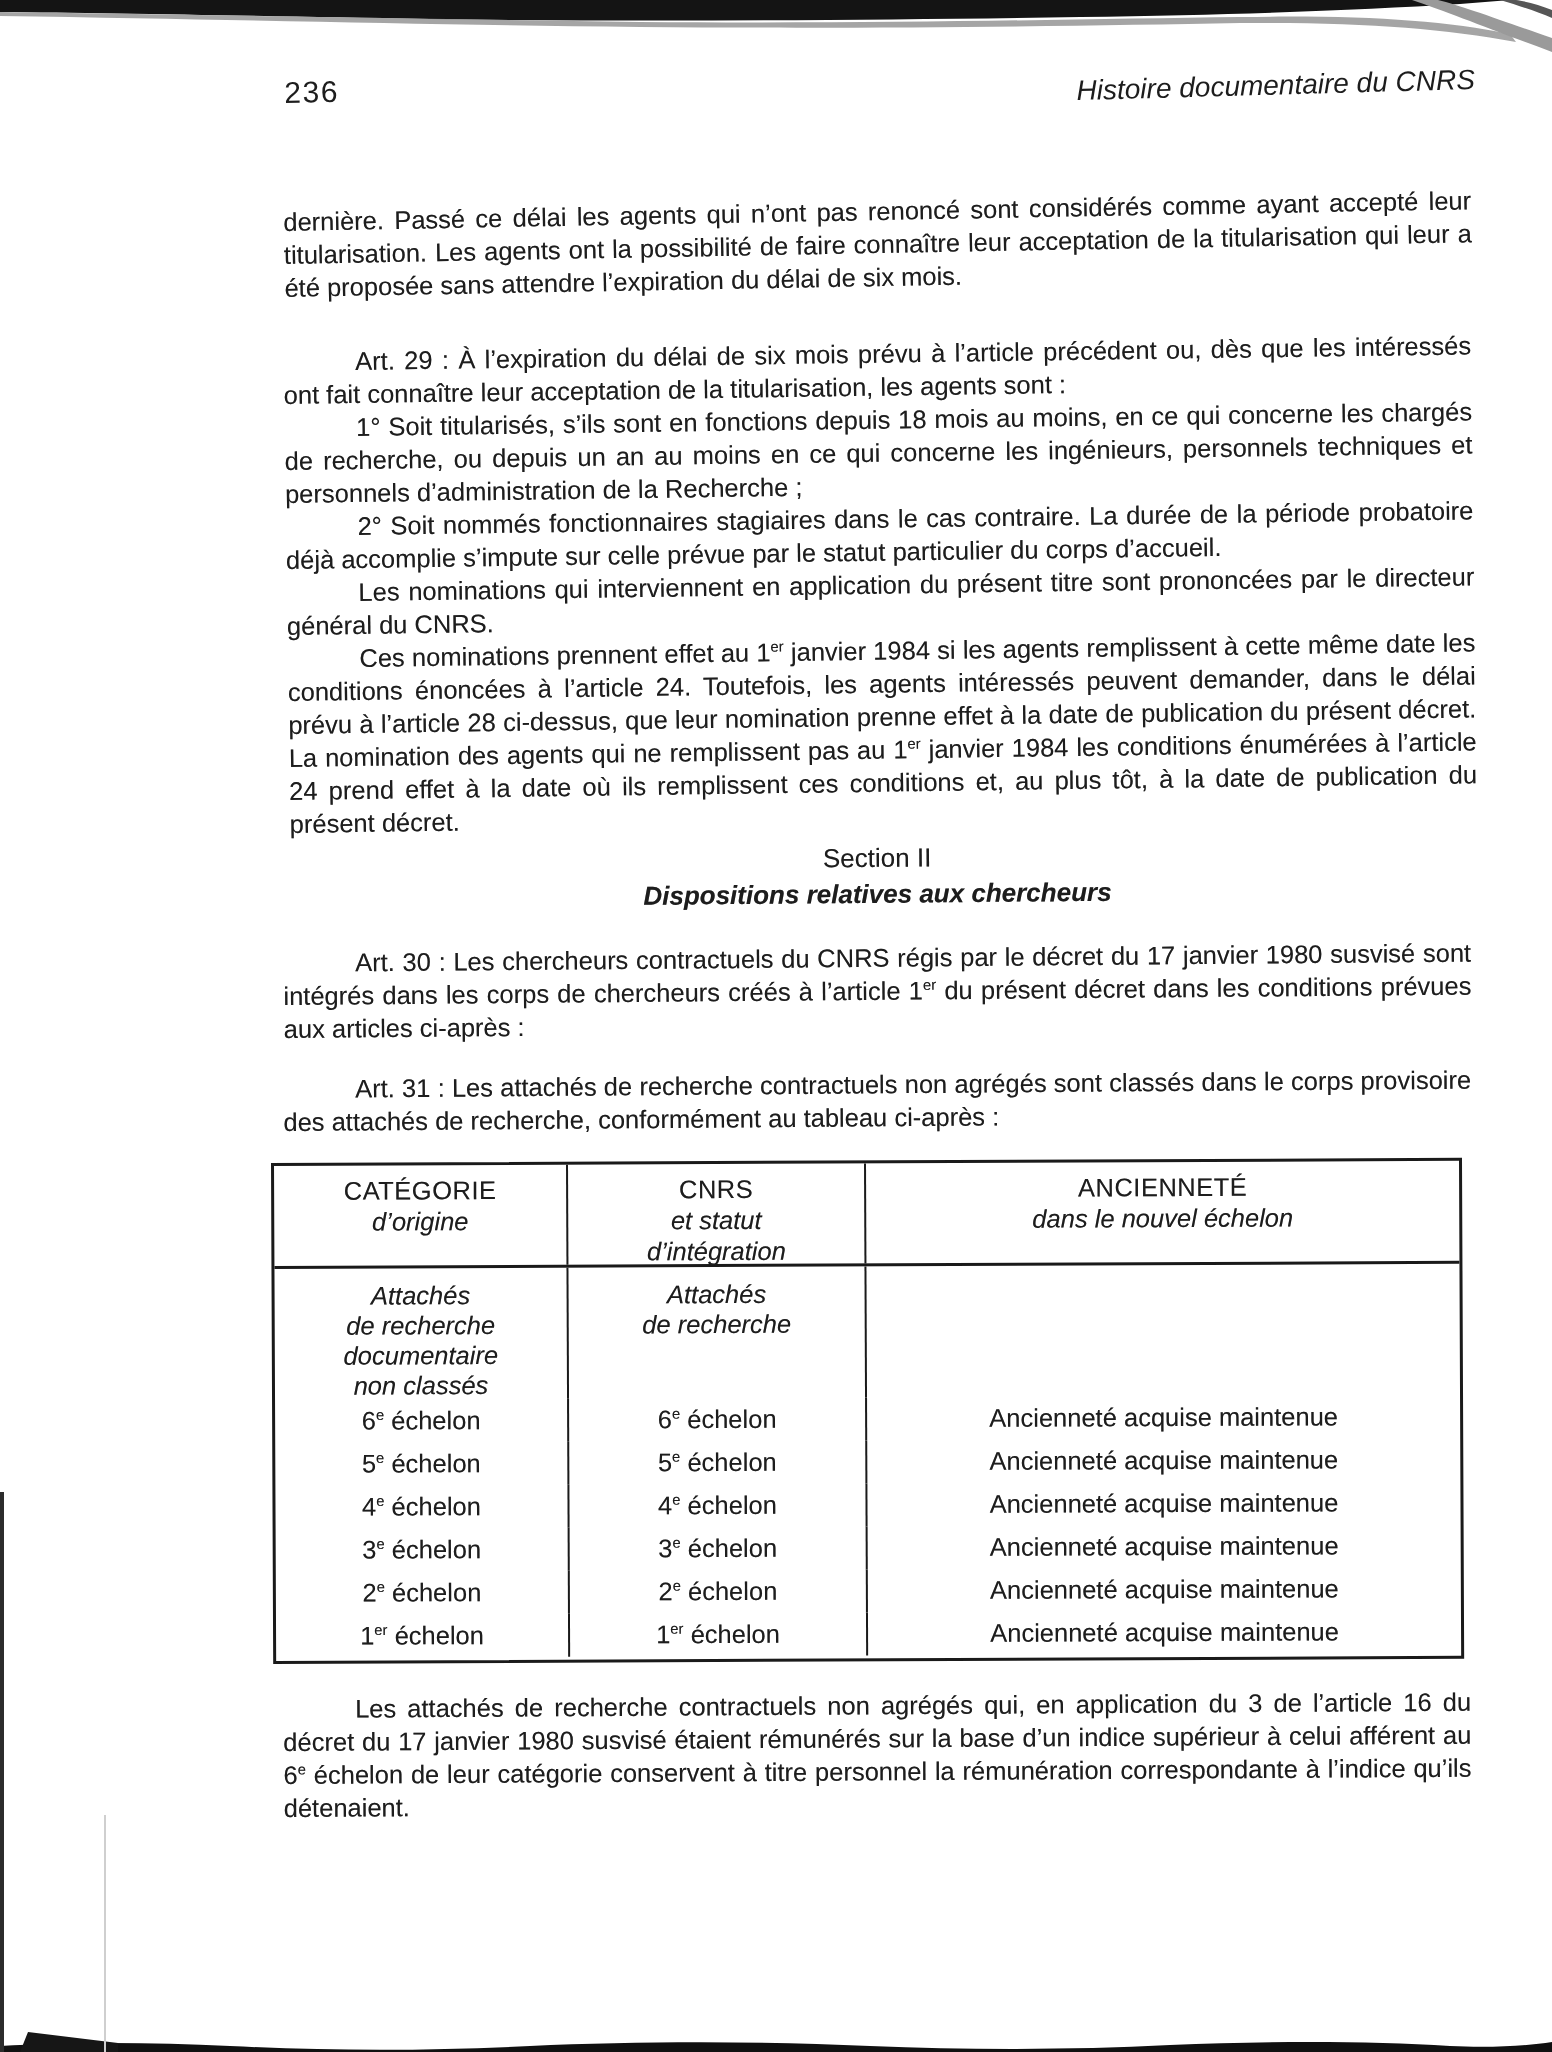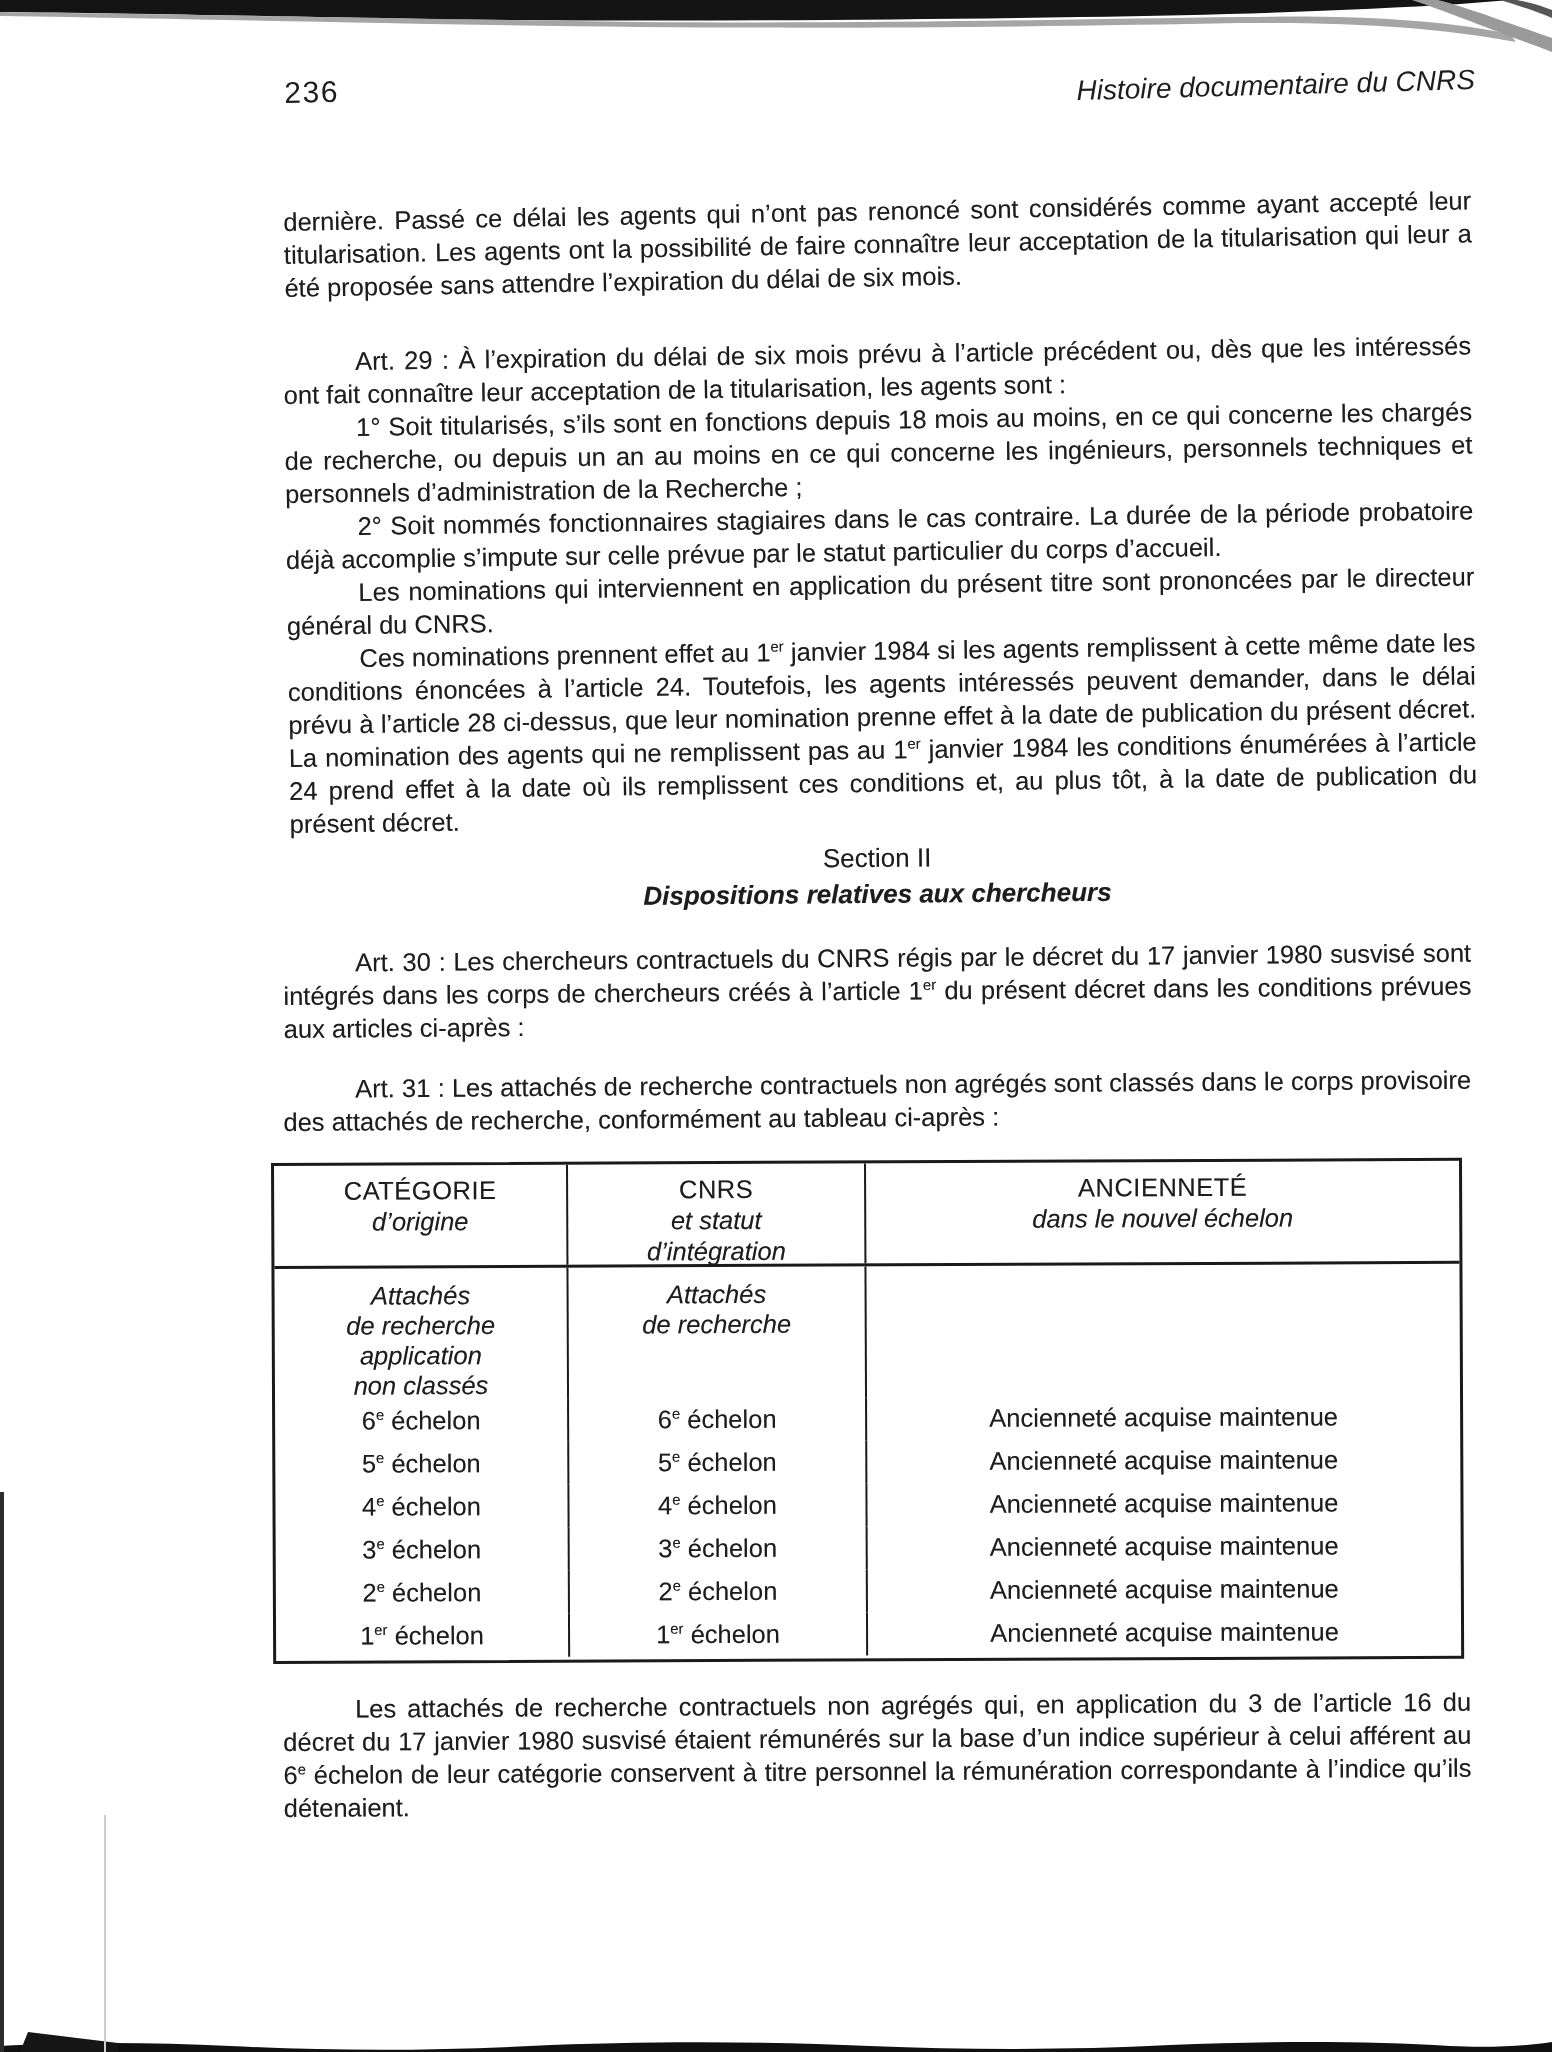--- a/index.html
+++ b/index.html
@@ -139,21 +139,21 @@
         <div class="th-title">ANCIENNETÉ</div>
         <div class="th-sub">dans le nouvel échelon</div>
       </div>
     </div>
 
     <div class="t-body">
       <div class="t-group">
         <div class="tc tc1">
           <span>Attachés</span>
           <span>de recherche</span>
-          <span>application</span>
+          <span>documentaire</span>
           <span>non classés</span>
         </div>
         <div class="tc tc2">
           <span>Attachés</span>
           <span>de recherche</span>
         </div>
         <div class="tc tc3"></div>
       </div>
 
       <div class="t-row">

